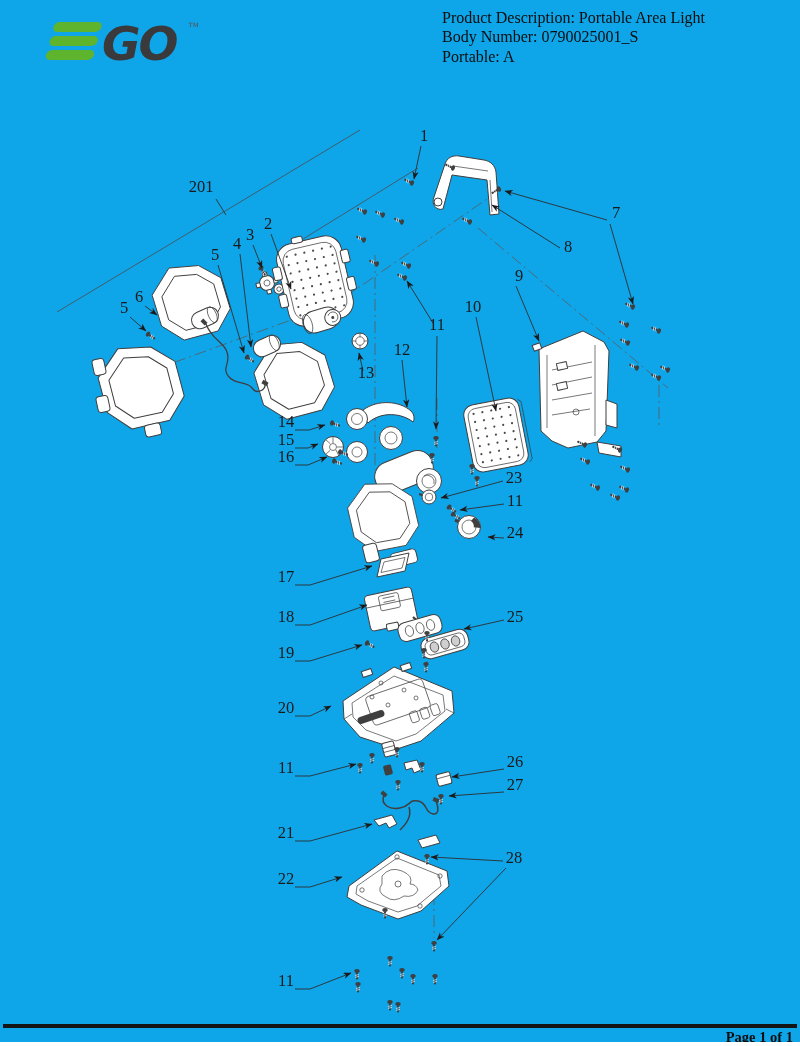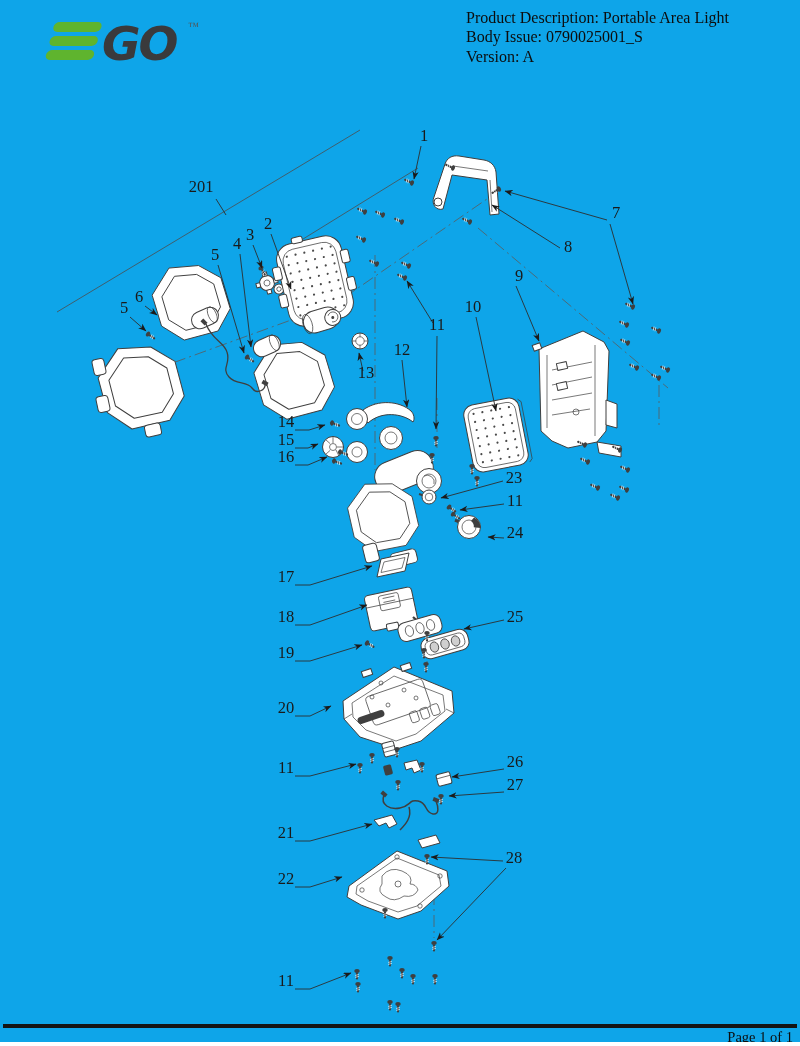--- a/index.html
+++ b/index.html
@@ -2,56 +2,56 @@
 <html><head>
 <meta charset="utf-8">
 <style>
   * { box-sizing: border-box; }
   html,body { margin:0; padding:0; background:#ffffff; }
   body { font-family:"Liberation Serif", serif; color:#111; }
   .page { position:relative; width:800px; height:1042px; background:#0ea5e9; overflow:hidden; }
 
   .logo { position:absolute; left:16px; top:10px; }
 
-  .product-info { position:absolute; left:466px; top:8px; width:326px;
+  .product-info { position:absolute; left:442px; top:8px; width:326px;
                   font-size:16px; line-height:19.4px; white-space:nowrap; color:#0d0d0d; }
 
   .diagram-svg { position:absolute; left:0; top:0; }
 
   .fan     { stroke:#4c4c4c; stroke-width:.8; }
   .dashdot { stroke:#5a5a5a; stroke-width:.8; stroke-dasharray:12 4 2 4; }
   .p { fill:#fff; stroke:#3f3f3f; stroke-width:1; stroke-linejoin:round; }
   .t { fill:none; stroke:#3f3f3f; stroke-width:.7; stroke-linejoin:round; }
   .d { fill:#3f3f3f; stroke:none; }
 
   .leader { fill:none; stroke:#2e2e2e; stroke-width:.9; }
   .callout-num { font-family:"Liberation Serif", serif; font-size:16.5px; fill:#1a1a1a; text-anchor:middle; }
 
   .footer-rule  { position:absolute; left:3px; right:3px; top:1024px; height:4px; background:#141414; }
-  .footer-label { position:absolute; top:1029px; right:7px; font-size:14.5px; color:#0d0d0d; }
+  .footer-label { position:absolute; top:1029px; right:7px; font-size:14.5px; color:#0d0d0d;font-weight:bold; }
 </style>
 </head>
 <body>
 
 <div class="page">
 
   <svg class="logo" width="210" height="56" viewBox="0 0 210 56" role="img" aria-label="EGO">
     <g transform="skewX(-15)" fill="#5FB42E">
       <rect x="42" y="12" width="48" height="10" rx="5"></rect>
       <rect x="42" y="26" width="48" height="10" rx="5"></rect>
       <rect x="42" y="40" width="48" height="10" rx="5"></rect>
     </g>
     <text x="86" y="50" font-family="DejaVu Sans, sans-serif" font-style="italic" font-weight="bold" font-size="47" letter-spacing="-2" fill="#3A3A3C">GO</text>
     <text x="172" y="20" font-size="11" fill="#555">™</text>
   </svg>
 
   <div class="product-info">
     <div>Product Description: Portable Area Light</div>
-    <div>Body Issue: 0790025001_S</div>
-    <div>Version: A</div>
+    <div>Body Number: 0790025001_S</div>
+    <div>Portable: A</div>
   </div>
 
   <svg class="diagram-svg" width="800" height="1046" viewBox="0 0 800 1046">
     <defs>
       <marker id="arrow" markerWidth="10" markerHeight="8" refX="8.5" refY="3.5" orient="auto">
         <path d="M0,0 L9,3.5 L0,7 L2.6,3.5 Z" fill="#1a1a1a"></path>
       </marker>
       <g id="screw-sym">
         <ellipse cx="0" cy="0" rx="2" ry="2.9" fill="#3f3f3f"></ellipse>
         <rect x="1.5" y="-1.1" width="7.5" height="2.2" rx="1" fill="#3f3f3f"></rect>

